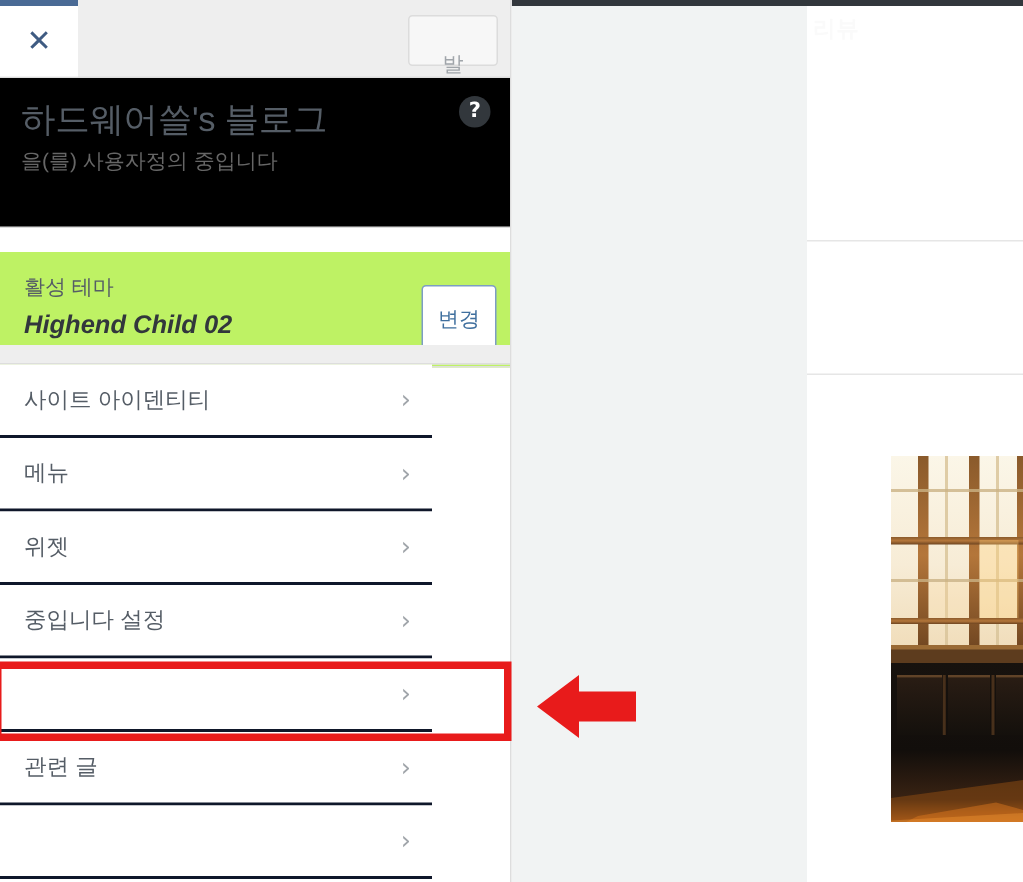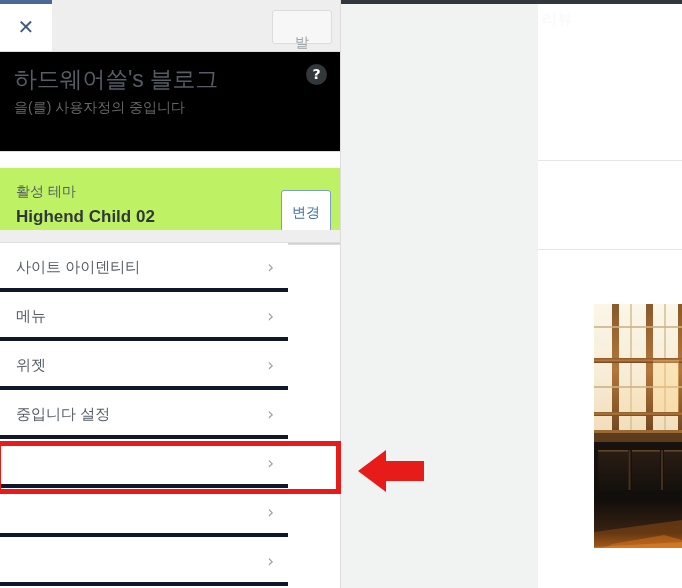--- a/index.html
+++ b/index.html
@@ -221,20 +221,21 @@
     font-size: 14px;
     color: #555d66;
   }
   .theme-name {
     position: absolute;
     left: 16px;
     top: 39px;
     font-size: 17px;
     color: #32373c;
     font-weight: 700;
+    font-style: italic;
   }
   .theme-change-btn {
     position: absolute;
     right: 9px;
     top: 22px;
     width: 50px;
     height: 44px;
     background: #ffffff;
     border: 1px solid #7c9dc4;
     border-radius: 3px;
@@ -264,21 +265,21 @@
     position: absolute;
     left: 0;
     top: 243px;
     width: 340px;
   }
   .section-item {
     position: relative;
     width: 288px;
     height: 49px;
     background: #ffffff;
-    border-bottom: 4px solid #0f172a;
+    border-bottom: 2px solid #0f172a;
     box-sizing: border-box;
     cursor: pointer;
   }
   .section-item .label {
     position: absolute;
     left: 16px;
     top: 0;
     height: 48px;
     line-height: 48px;
     font-size: 15px;
@@ -447,20 +448,21 @@
           <span class="chevron">›</span>
         </div>
         <div class="section-item">
           <span class="label">중입니다 설정</span>
           <span class="chevron">›</span>
         </div>
         <div class="section-item">
           <span class="chevron">›</span>
         </div>
         <div class="section-item">
+          <span class="label">관련 글</span>
           <span class="chevron">›</span>
         </div>
         <div class="section-item">
           <span class="chevron">›</span>
         </div>
       </div>
 
   </div>
 
   <div class="highlight-box"></div>

